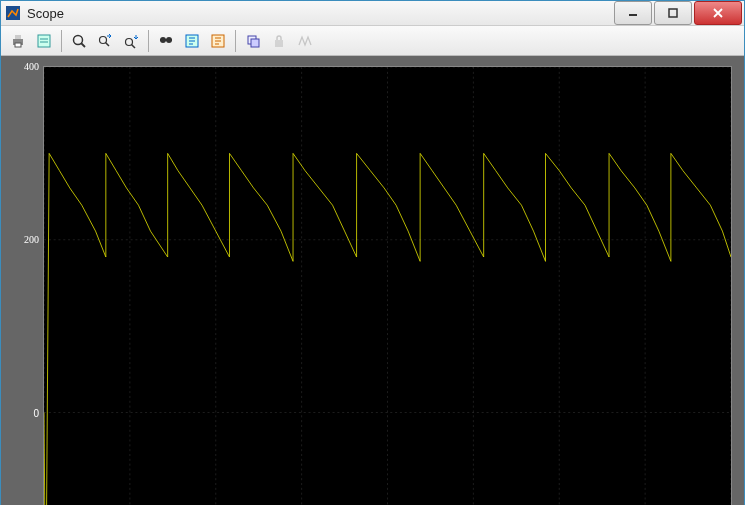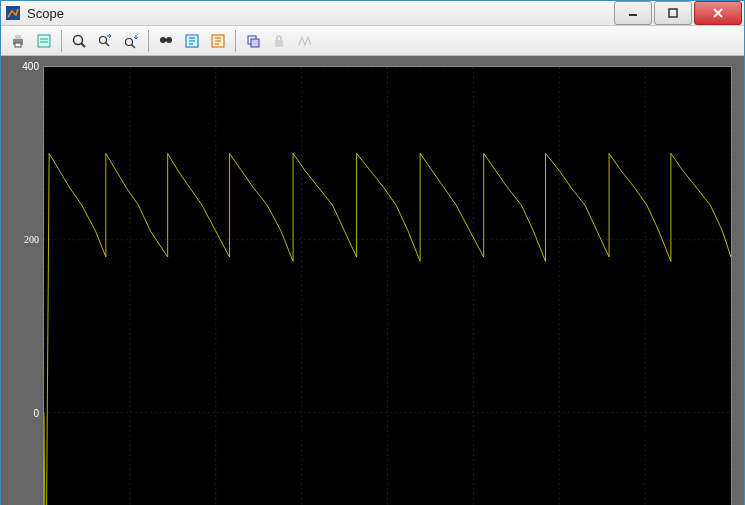--- a/index.html
+++ b/index.html
@@ -130,21 +130,21 @@
         </svg>
       </div>
   </div>
 
   <div class="plotarea">
 
     <div class="chart">
       <div class="yaxis" id="yaxis-0">
           <span class="ytick" style="top: 50%;">0</span>
           <span class="ytick" style="top: 25%; font-family: Liberation Serif, serif;">200</span>
-          <span class="ytick" style="top: 0%;">400</span>
+          <span class="ytick" style="top: 0%; font-family: Liberation Serif, serif;">400</span>
         </div>
       <div class="canvas">
         <svg id="svg-0" width="100%" height="100%" preserveAspectRatio="none" viewBox="0 0 1000 1000">
             <g class="grid">
               <line x1="0" y1="0" x2="0" y2="1000"></line>
               <line x1="125" y1="0" x2="125" y2="1000"></line>
               <line x1="250" y1="0" x2="250" y2="1000"></line>
               <line x1="375" y1="0" x2="375" y2="1000"></line>
               <line x1="500" y1="0" x2="500" y2="1000"></line>
               <line x1="625" y1="0" x2="625" y2="1000"></line>

